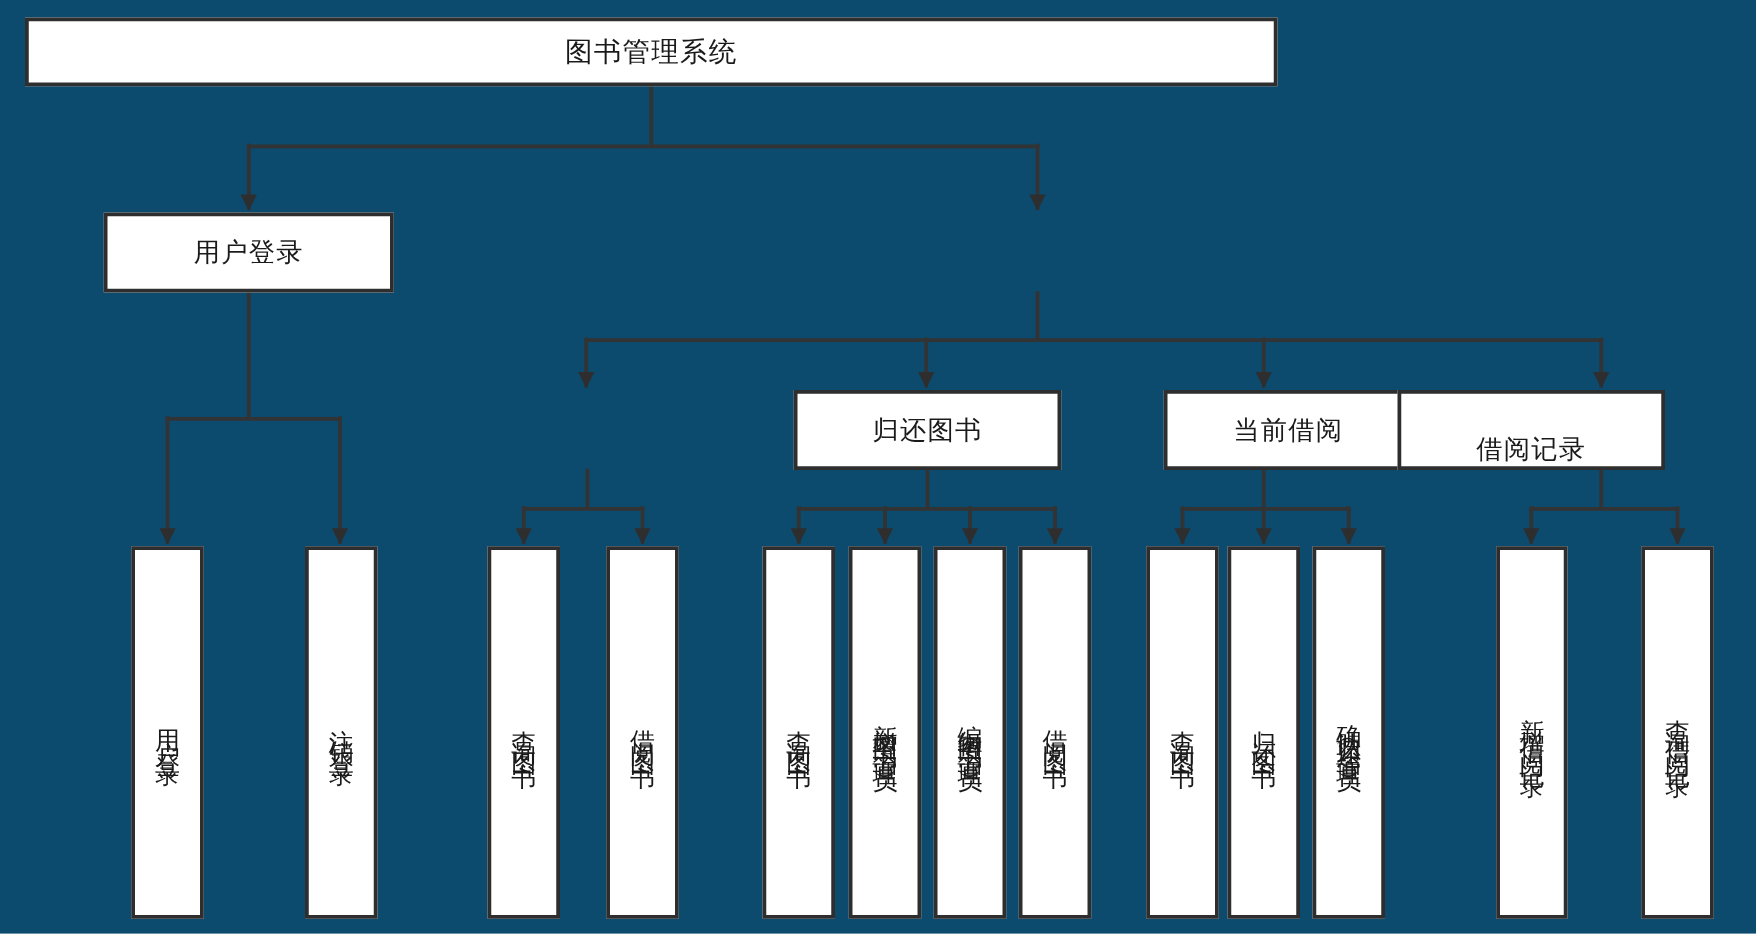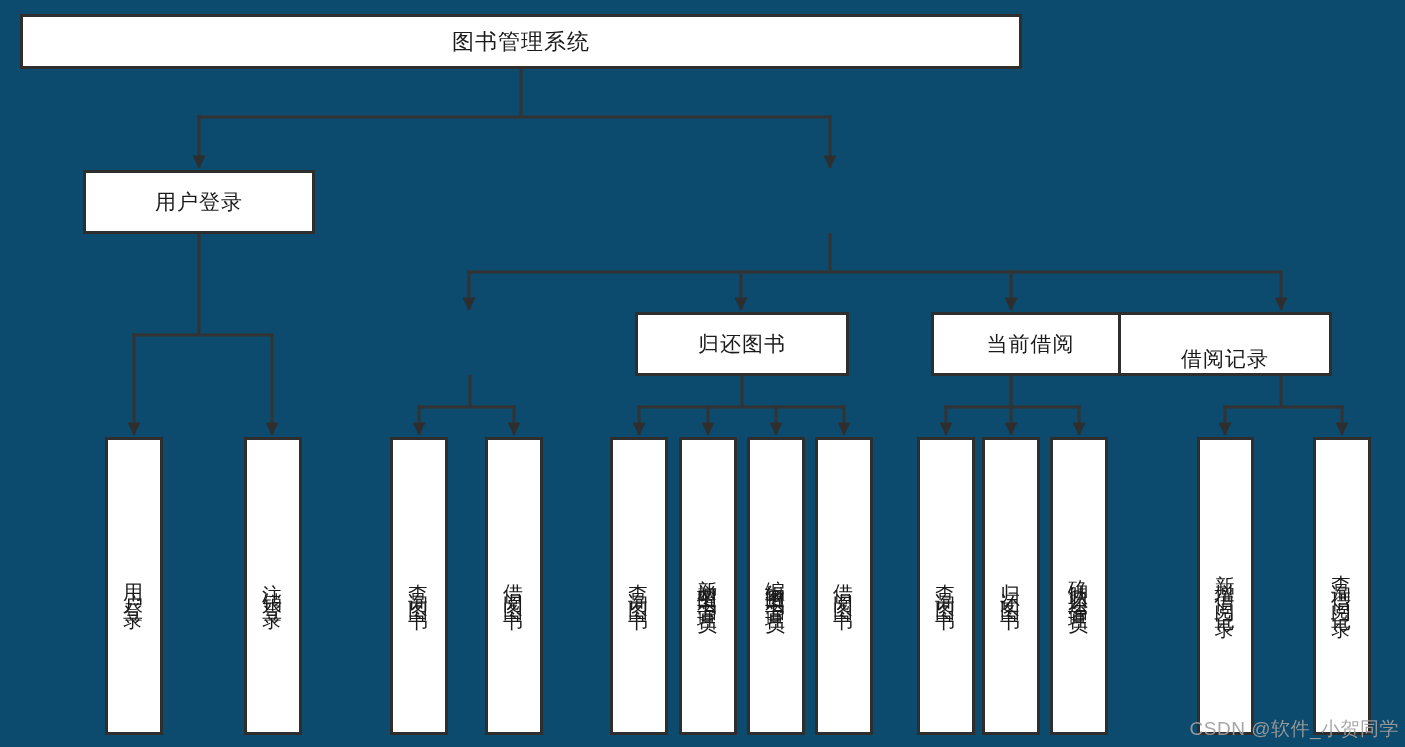--- a/index.html
+++ b/index.html
@@ -128,15 +128,14 @@
     <span class="v-label" style="letter-spacing:5px;">确认归还（管理员）</span>
   </div>
 
   <div class="box" style="left:1197px; top:437px; width:57px; height:298px;">
     <span class="v-label">新增借阅记录</span>
   </div>
   <div class="box" style="left:1313px; top:437px; width:58px; height:298px;">
     <span class="v-label">查询借阅记录</span>
   </div>
 
-  <div class="watermark" style="color:#9e9e9e;">CSDN @软件_小贺同学</div>
 
 </div>
 
 </body></html>

